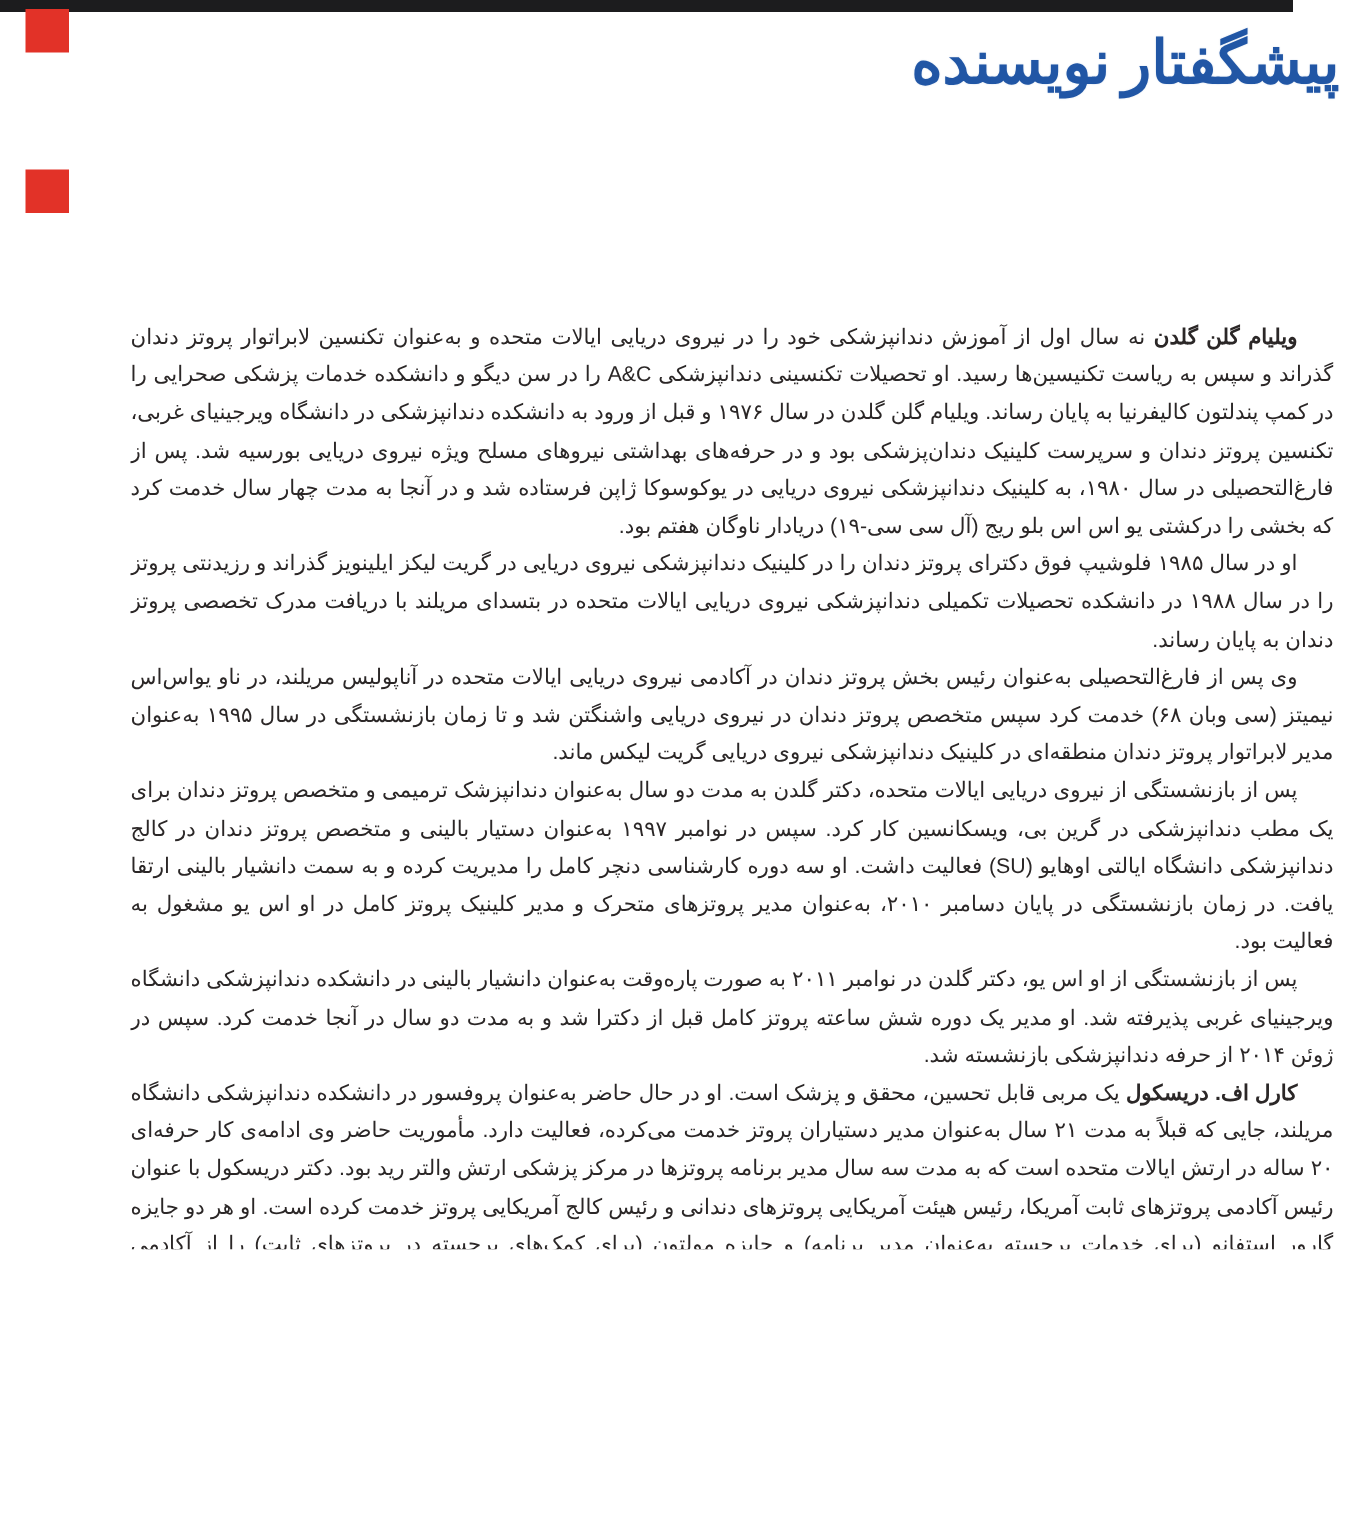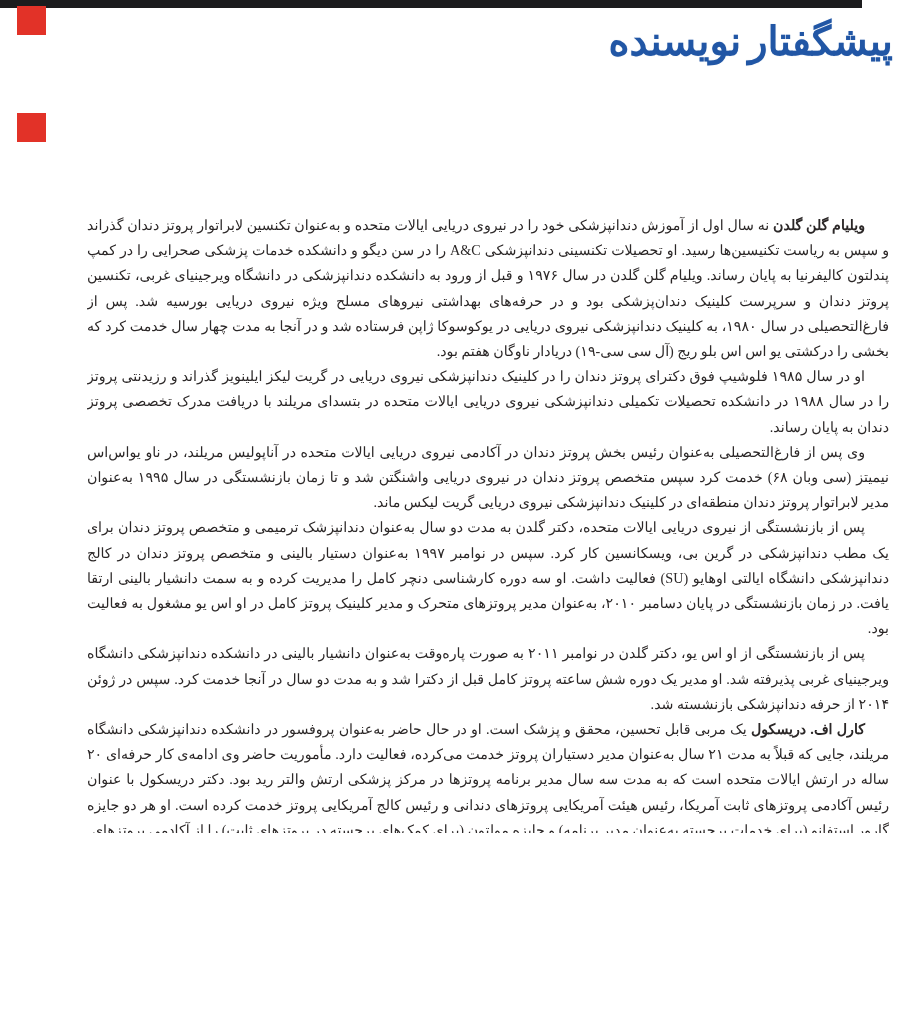--- a/index.html
+++ b/index.html
@@ -2,21 +2,21 @@
 <html lang="fa"><head>
 <meta charset="utf-8">
 <style>
   html,body{margin:0;padding:0;background:#ffffff;}
   .page{
     position:relative;
     width:901px;height:833px;
     margin:0 auto;
     background:#ffffff;
     overflow:hidden;
-    font-family:Liberation Serif, serif;
+    font-family:Liberation Sans, sans-serif;
   }
   .top-bar{
     position:absolute;left:0;top:0;
     width:862px;height:8px;
     background:#1c1c1e;
   }
   .red-square{
     position:absolute;width:29px;height:29px;
     left:17px;
   }

